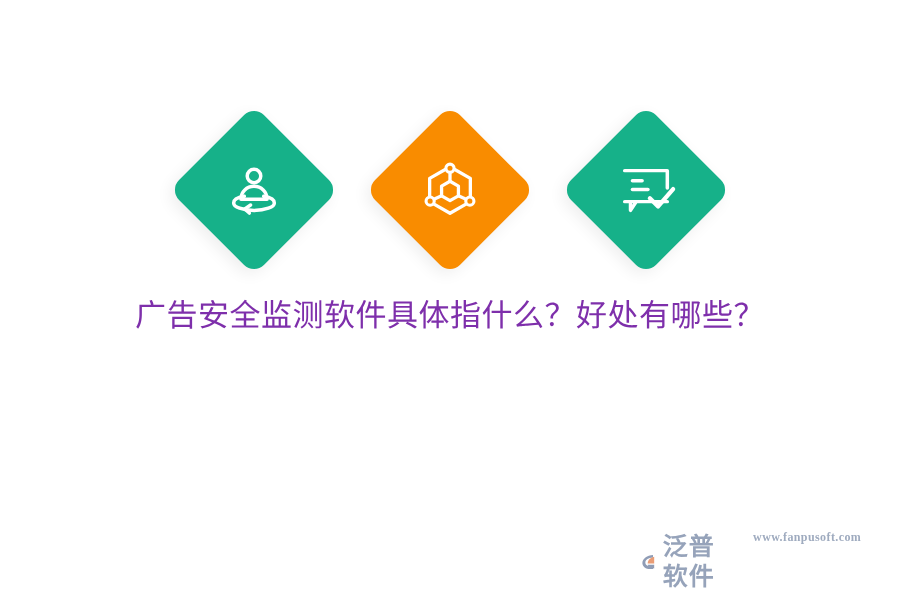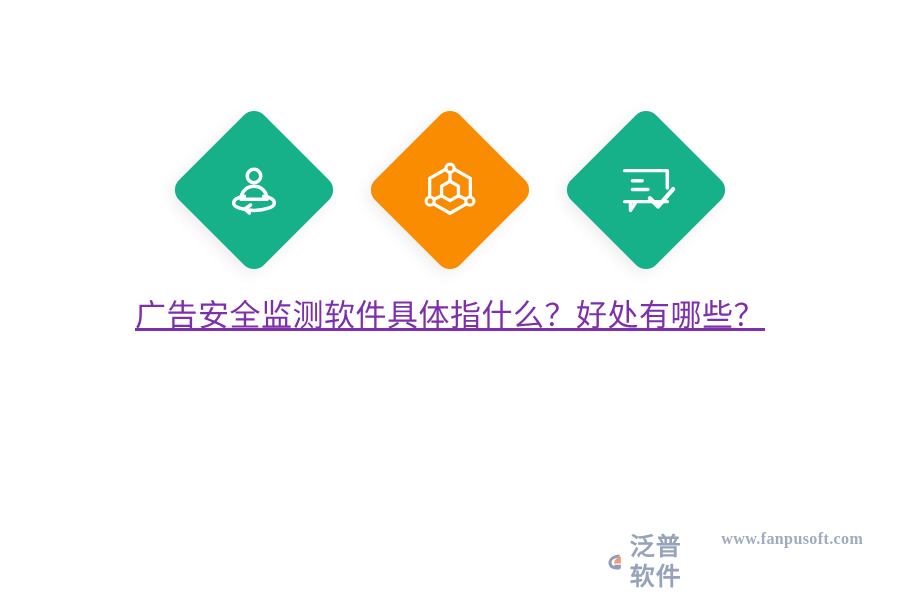--- a/index.html
+++ b/index.html
@@ -75,21 +75,20 @@
     left: 0;
     top: 294px;
     width: 900px;
     text-align: center;
     font-family: "Liberation Serif", "DejaVu Serif", serif;
     font-size: 31px;
     line-height: 44px;
     letter-spacing: 0.5px;
     color: #7e2fab;
     white-space: nowrap;
-    text-decoration: underline;
   }
 
   
   .watermark {
     position: absolute;
     right: 14px;
     bottom: 8px;
     display: flex;
     flex-direction: row;
     align-items: flex-start;
@@ -115,21 +114,21 @@
     line-height: 30px;
     color: #8e9cb5;
     letter-spacing: 1px;
   }
 
   .wm-url {
     margin-top: -2px;
     width: 100%;
     text-align: center;
     font-family: "Liberation Serif", "DejaVu Serif", serif;
-    font-size: 16px;
+    font-size: 12px;
     font-weight: bold;
     letter-spacing: 0.4px;
     color: #97a4ba;
   }
 </style>
 </head>
 <body>
 
 <div class="page">
 

